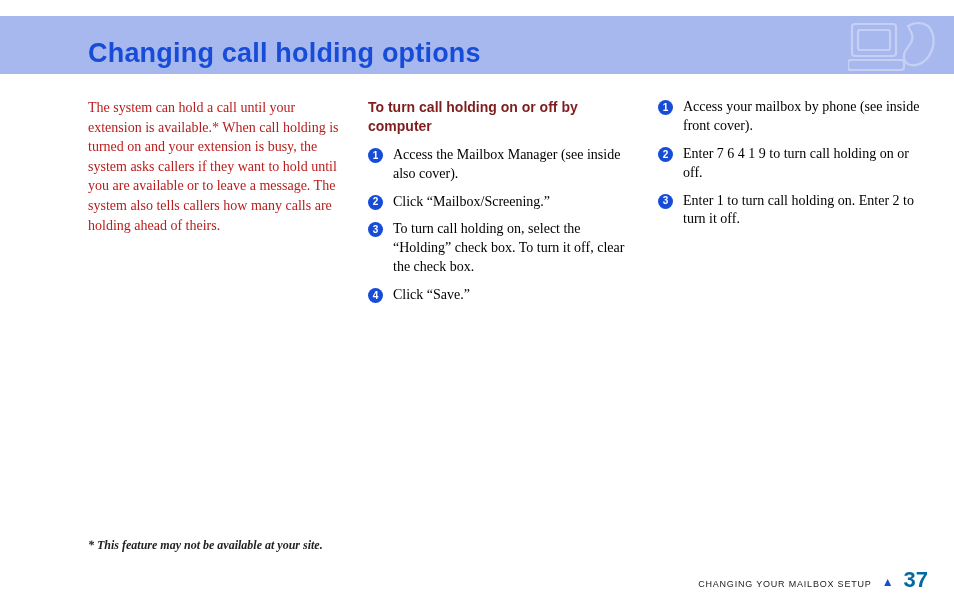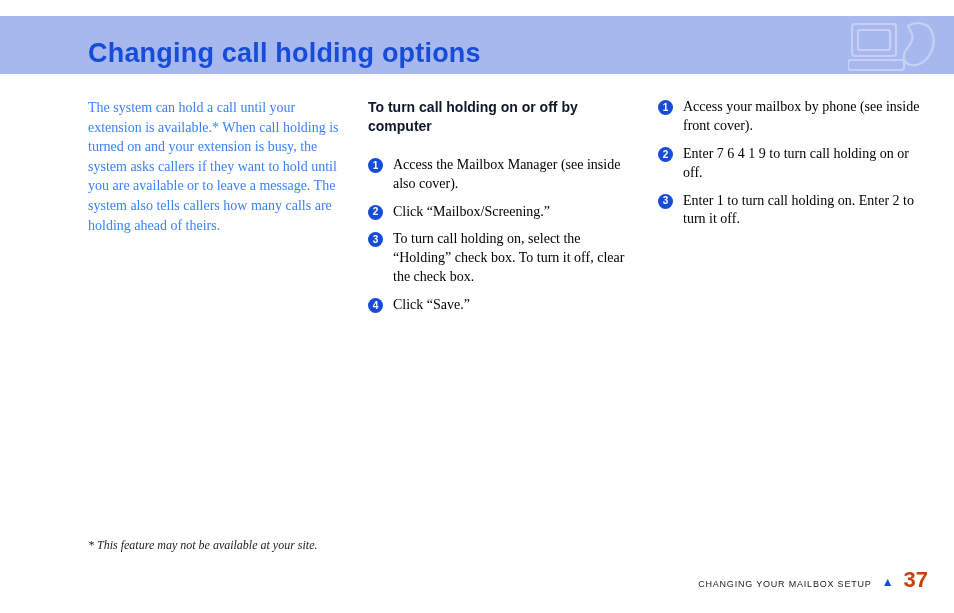--- a/index.html
+++ b/index.html
@@ -42,33 +42,33 @@
     top: 98px;
     left: 88px;
     width: 840px;
     display: flex;
     gap: 20px;
   }
   .intro-col {
     width: 260px;
     font-size: 14px;
     line-height: 1.4;
-    color: #3b82f6;
+    color: #b91c1c;
   }
   .intro-col p { margin-bottom: 14px; text-align: left; }
   .proc-col {
     width: 270px;
   }
   .proc-heading {
     font-family: Arial, Helvetica, sans-serif;
     font-weight: bold;
     font-size: 14px;
-    color: #0f172a;
+    color: #7f1d1d;
     line-height: 1.35;
-    margin-bottom: 20px;
+    margin-bottom: 10px;
   }
   .steps { list-style: none; }
   .step {
     display: flex;
     align-items: flex-start;
     gap: 10px;
     margin-bottom: 9px;
     font-size: 14px;
     line-height: 1.35;
   }
@@ -88,20 +88,21 @@
     margin-top: 2px;
   }
   .step-text { flex: 1; }
   .footnote {
     position: absolute;
     left: 88px;
     top: 538px;
     font-size: 12px;
     font-style: italic;
     color: #222;
+    font-weight: bold;
   }
   .footer {
     position: absolute;
     right: 26px;
     bottom: 20px;
     display: flex;
     align-items: baseline;
     gap: 10px;
   }
   .footer-label {
@@ -113,21 +114,21 @@
   .footer-tri {
     font-size: 12px;
     color: #164cd7;
     position: relative;
     top: -1px;
   }
   .footer-num {
     font-family: Arial, Helvetica, sans-serif;
     font-weight: bold;
     font-size: 22px;
-    color: #c2410c;
+    color: #0369a1;
   }
 </style>
 </head>
 <body>
 
 <div class="header-band"></div>
 <h1 class="page-title">Changing call holding options</h1>
 
 <svg class="header-icon" width="96" height="56" viewBox="0 0 96 56">
   <g fill="none" stroke="#ffffff" stroke-width="2.2">

